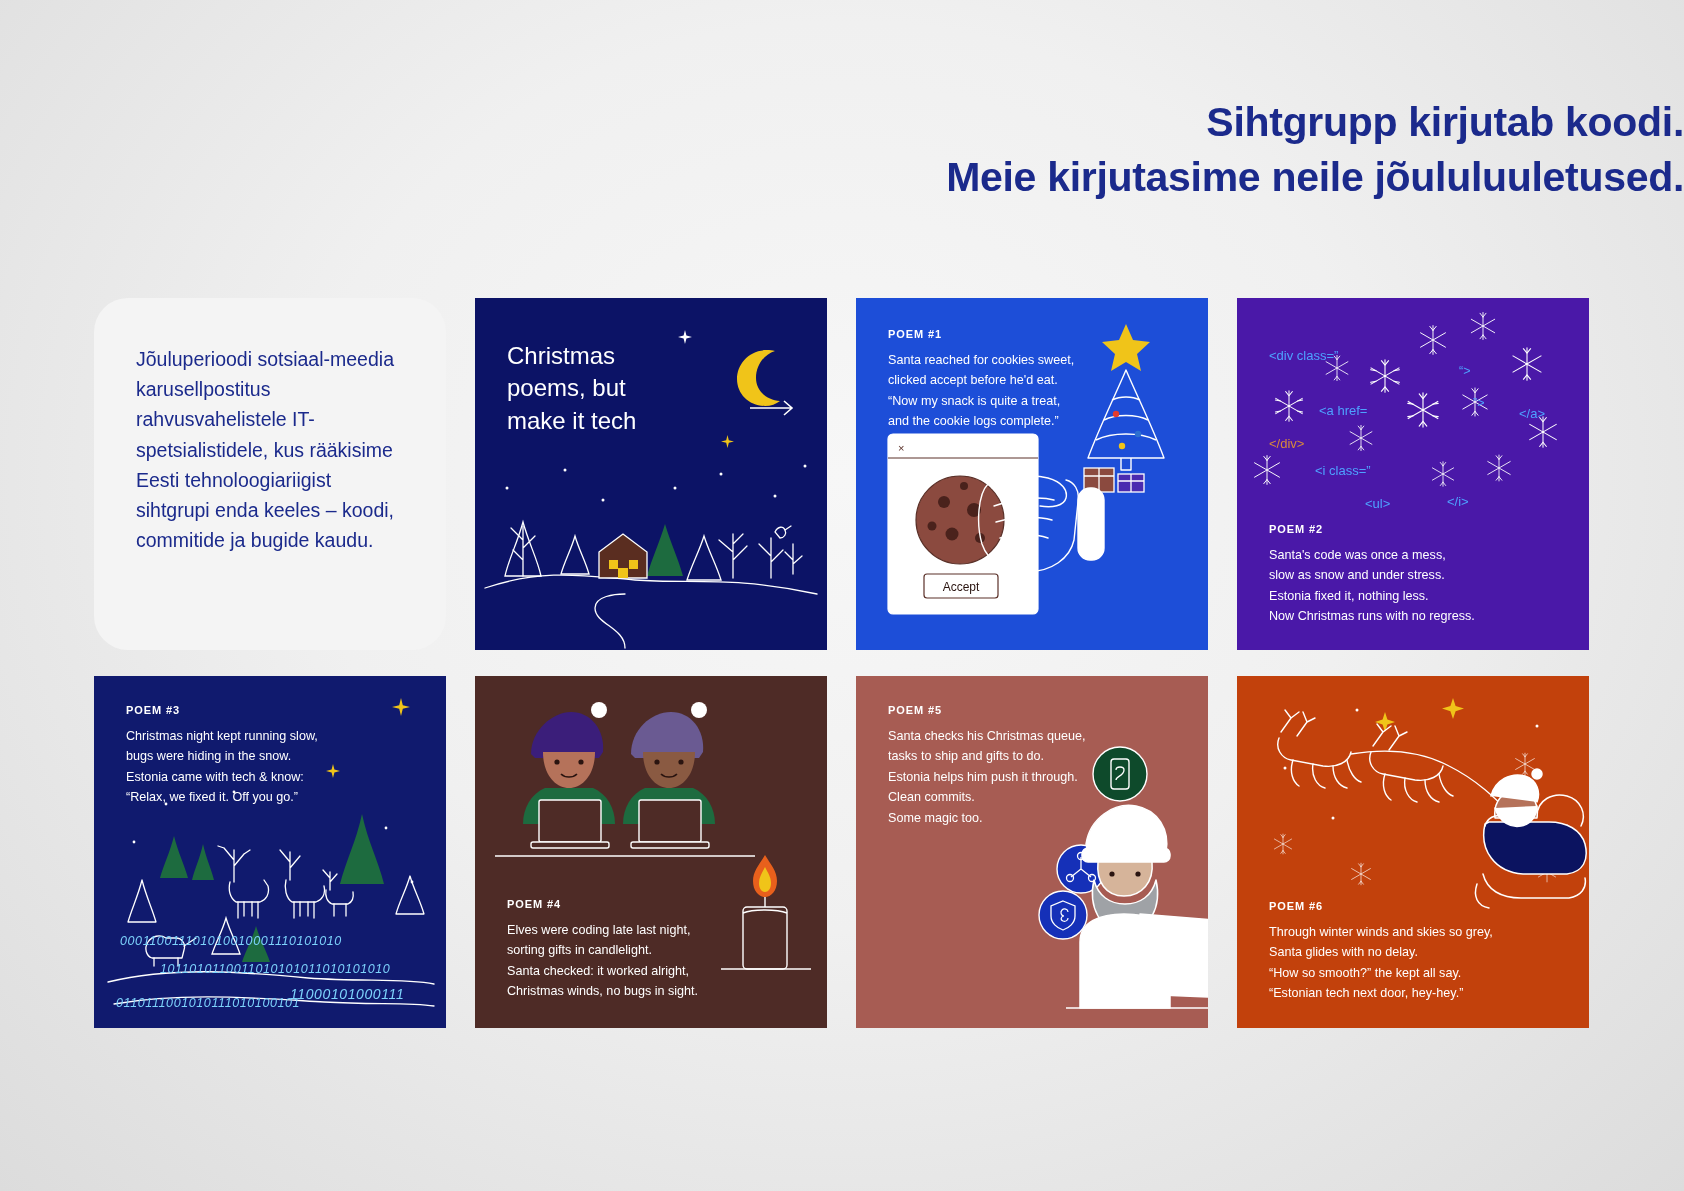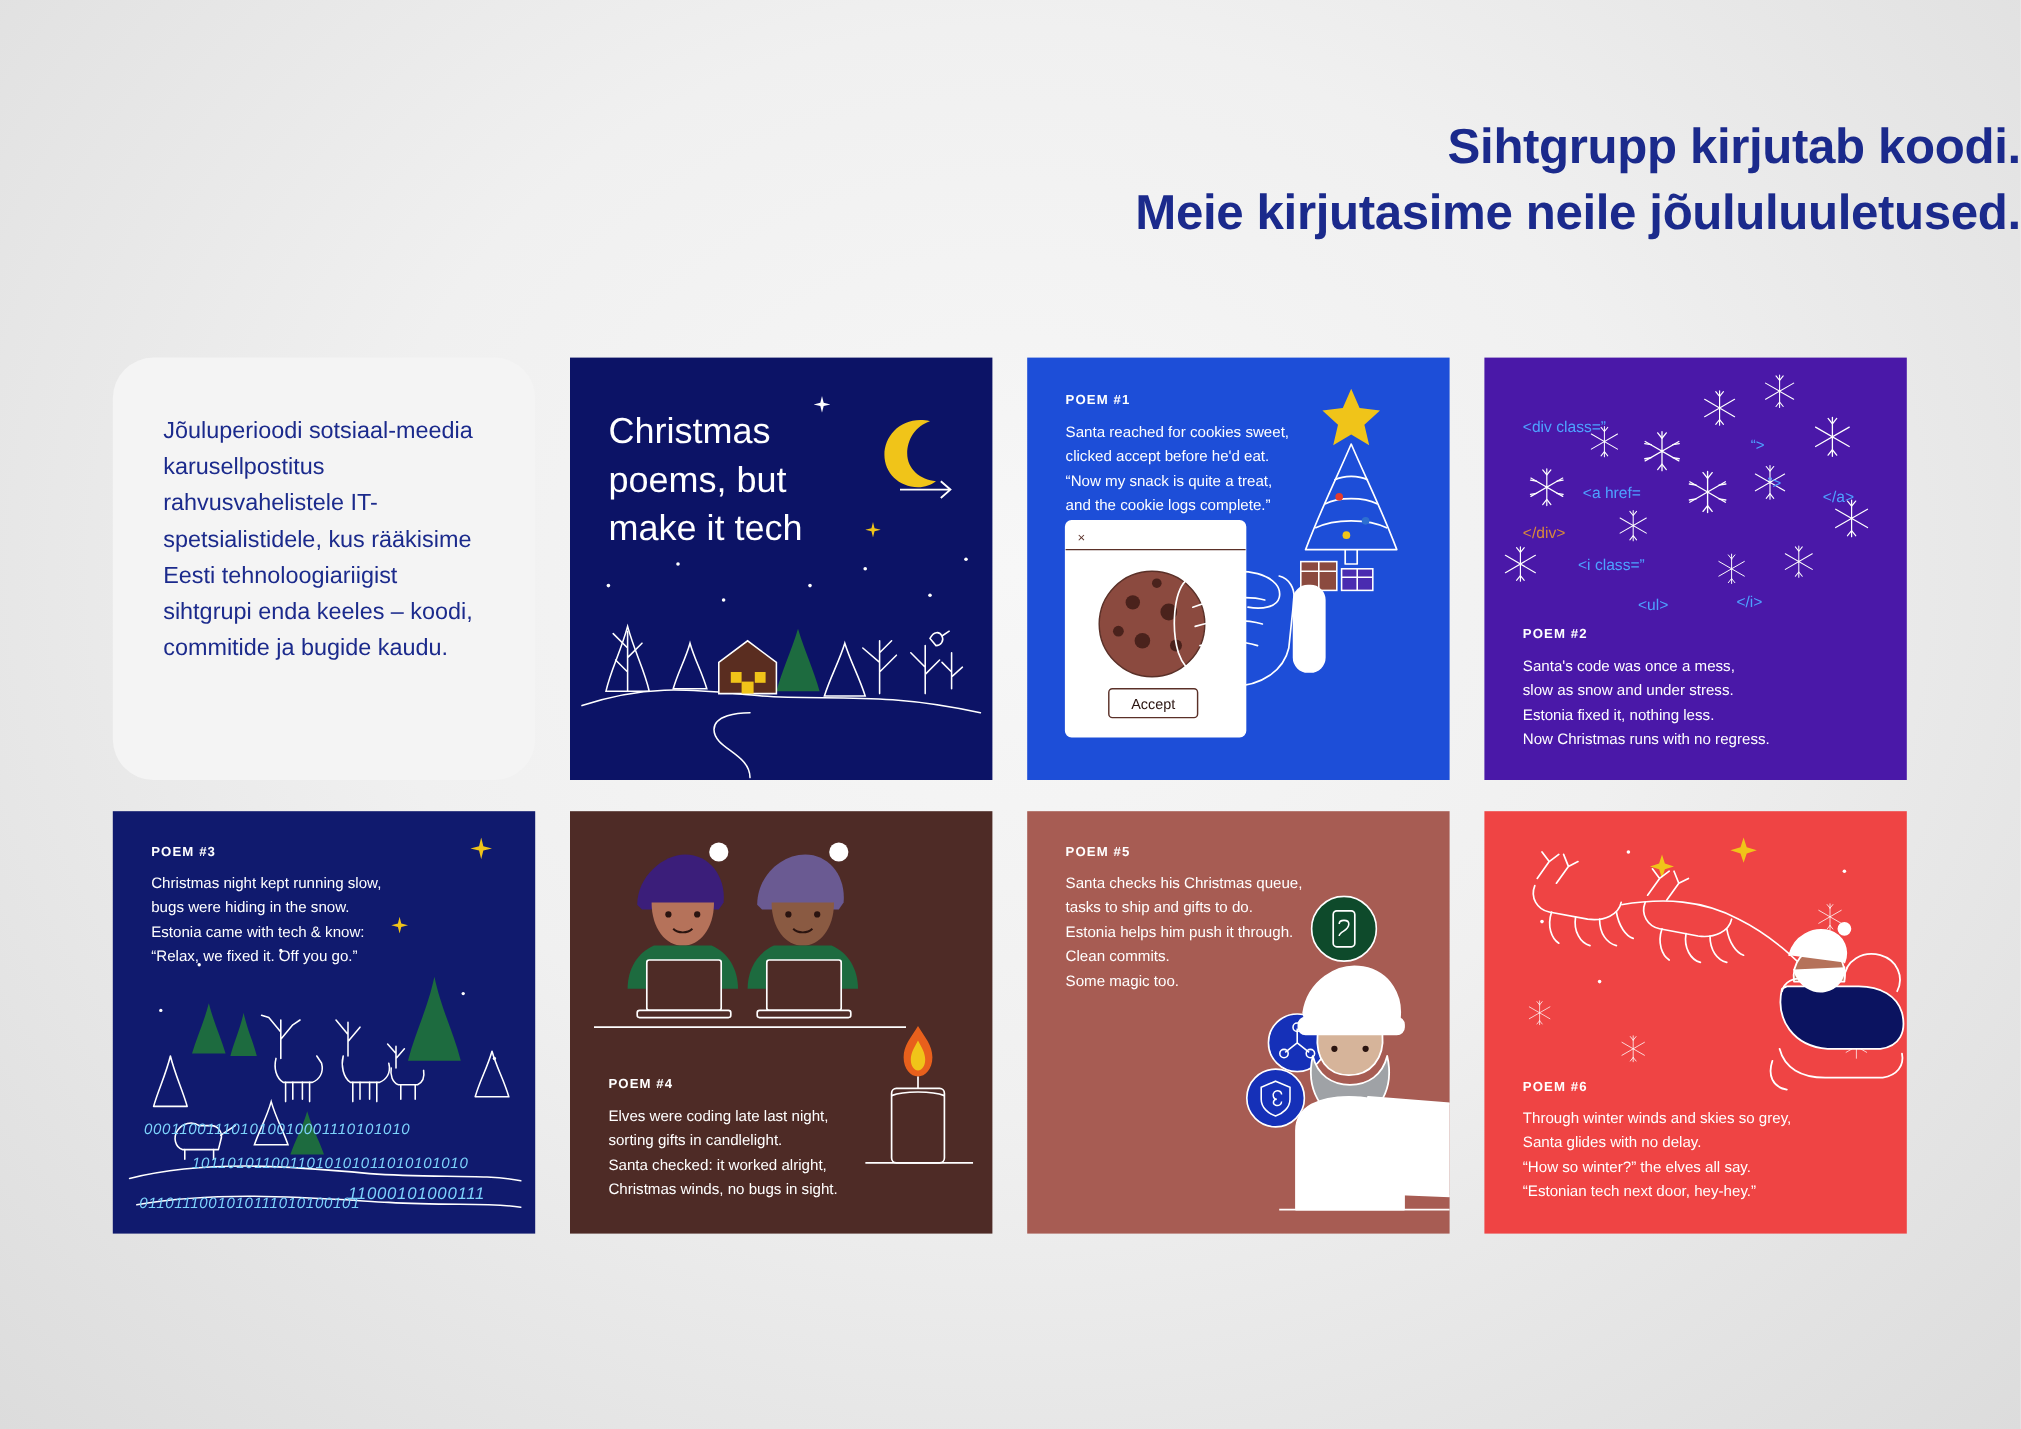--- a/index.html
+++ b/index.html
@@ -85,33 +85,33 @@
 
   .poem-block { position: absolute; }
 
   
   .card-title-dark { background: #0c1366; }
   .big-title {
     position: absolute;
     left: 32px;
     top: 42px;
     color: #ffffff;
-    font-size: 30px;
+    font-size: 24px;
     line-height: 1.35;
     font-weight: 500;
   }
   .big-title .bt { display: block; }
 
   
   .card-brown { background: #1d4ed8; }
   .card-maroon { background: #a75c53; }
   .card-brown2 { background: #4e2b26; }
   .card-purple { background: #4a18a8; }
   .card-navy { background: #101a6e; }
-  .card-navy2 { background: #ef4444; }
+  .card-navy2 { background: #c2410c; }
 
   
   .code-tag {
     position: absolute;
     color: #4ea2ff;
     font-size: 12.5px;
     font-family: "Liberation Sans", sans-serif;
     white-space: nowrap;
   }
   .code-tag.orange { color: #d98a3a; }
@@ -580,20 +580,20 @@
           <path d="M258 132 C262 146 274 152 284 150 C294 148 300 140 300 130" fill="#ffffff" stroke="#ffffff"></path>
           <path d="M248 150 C250 142 258 138 266 140"></path>
         </g>
       </svg>
 
       <div class="poem-block" style="left:32px;top:224px;width:240px;">
         <div class="poem-label">POEM #6</div>
         <div class="poem-lines">
           <span class="pl">Through winter winds and skies so grey,</span>
           <span class="pl">Santa glides with no delay.</span>
-          <span class="pl">“How so winter?” the elves all say.</span>
+          <span class="pl">“How so smooth?” the kept all say.</span>
           <span class="pl">“Estonian tech next door, hey-hey.”</span>
         </div>
       </div>
     </div>
 
   </div>
 </div>
 
 </body></html>

